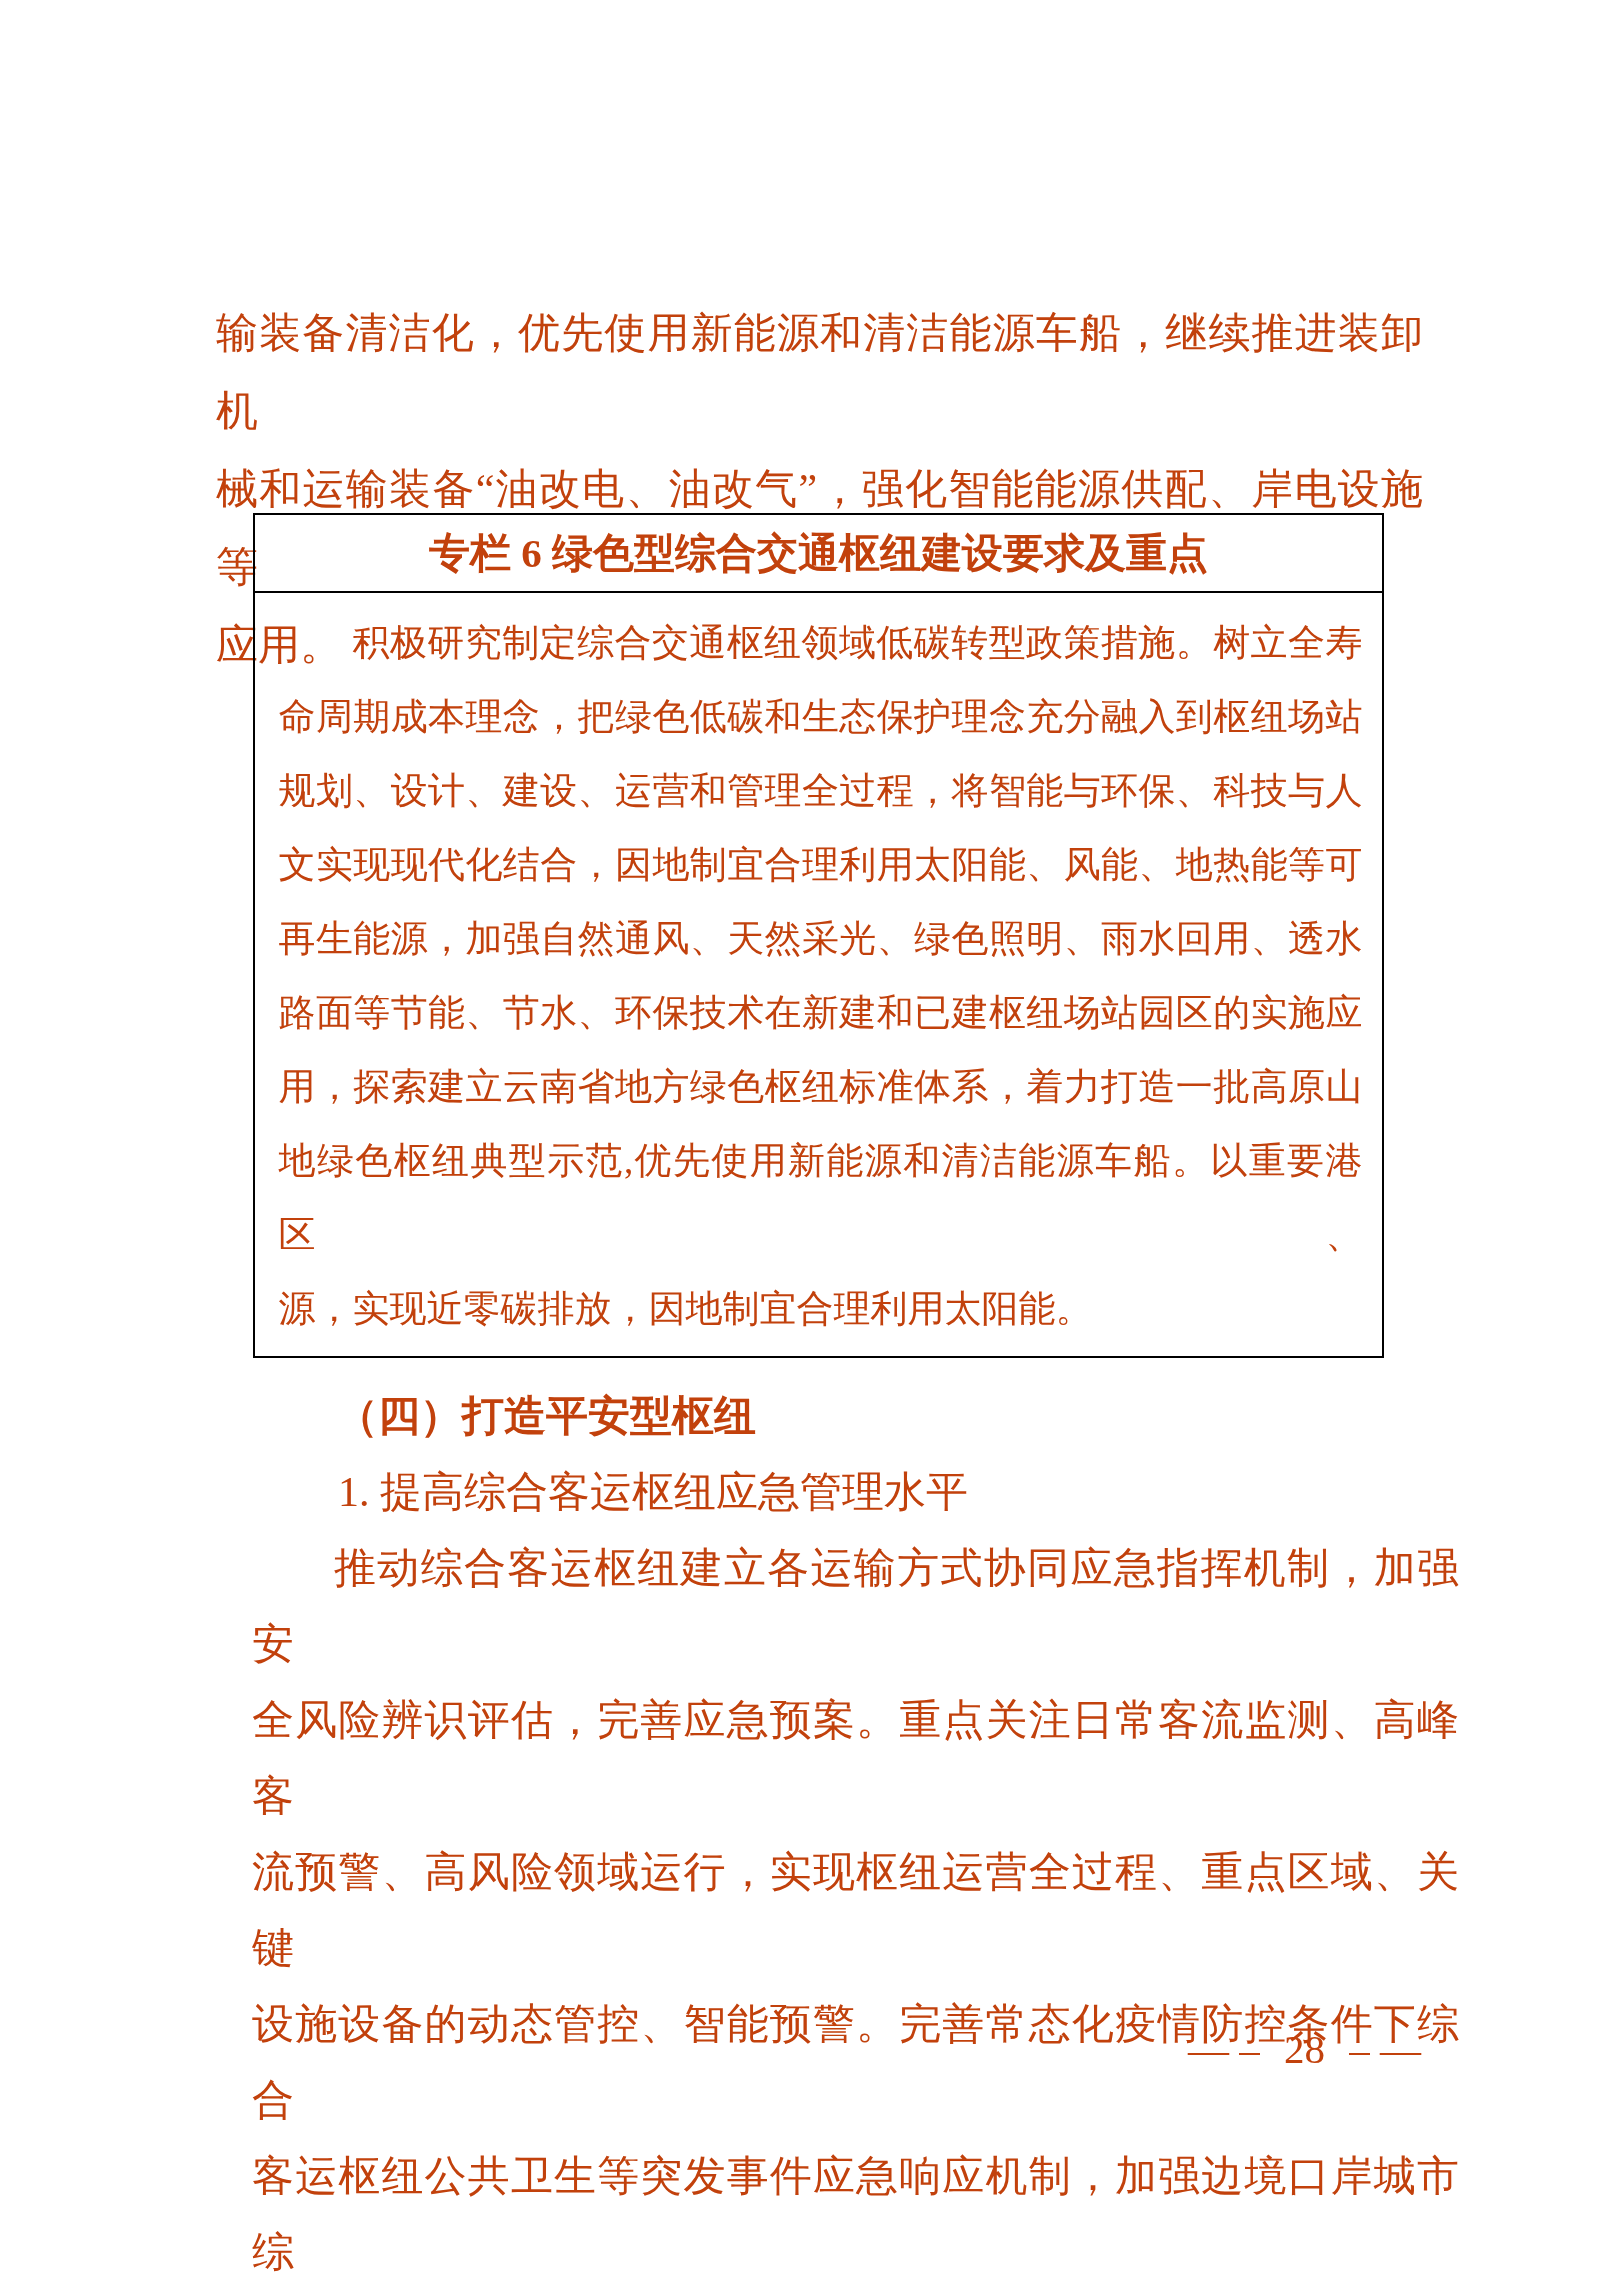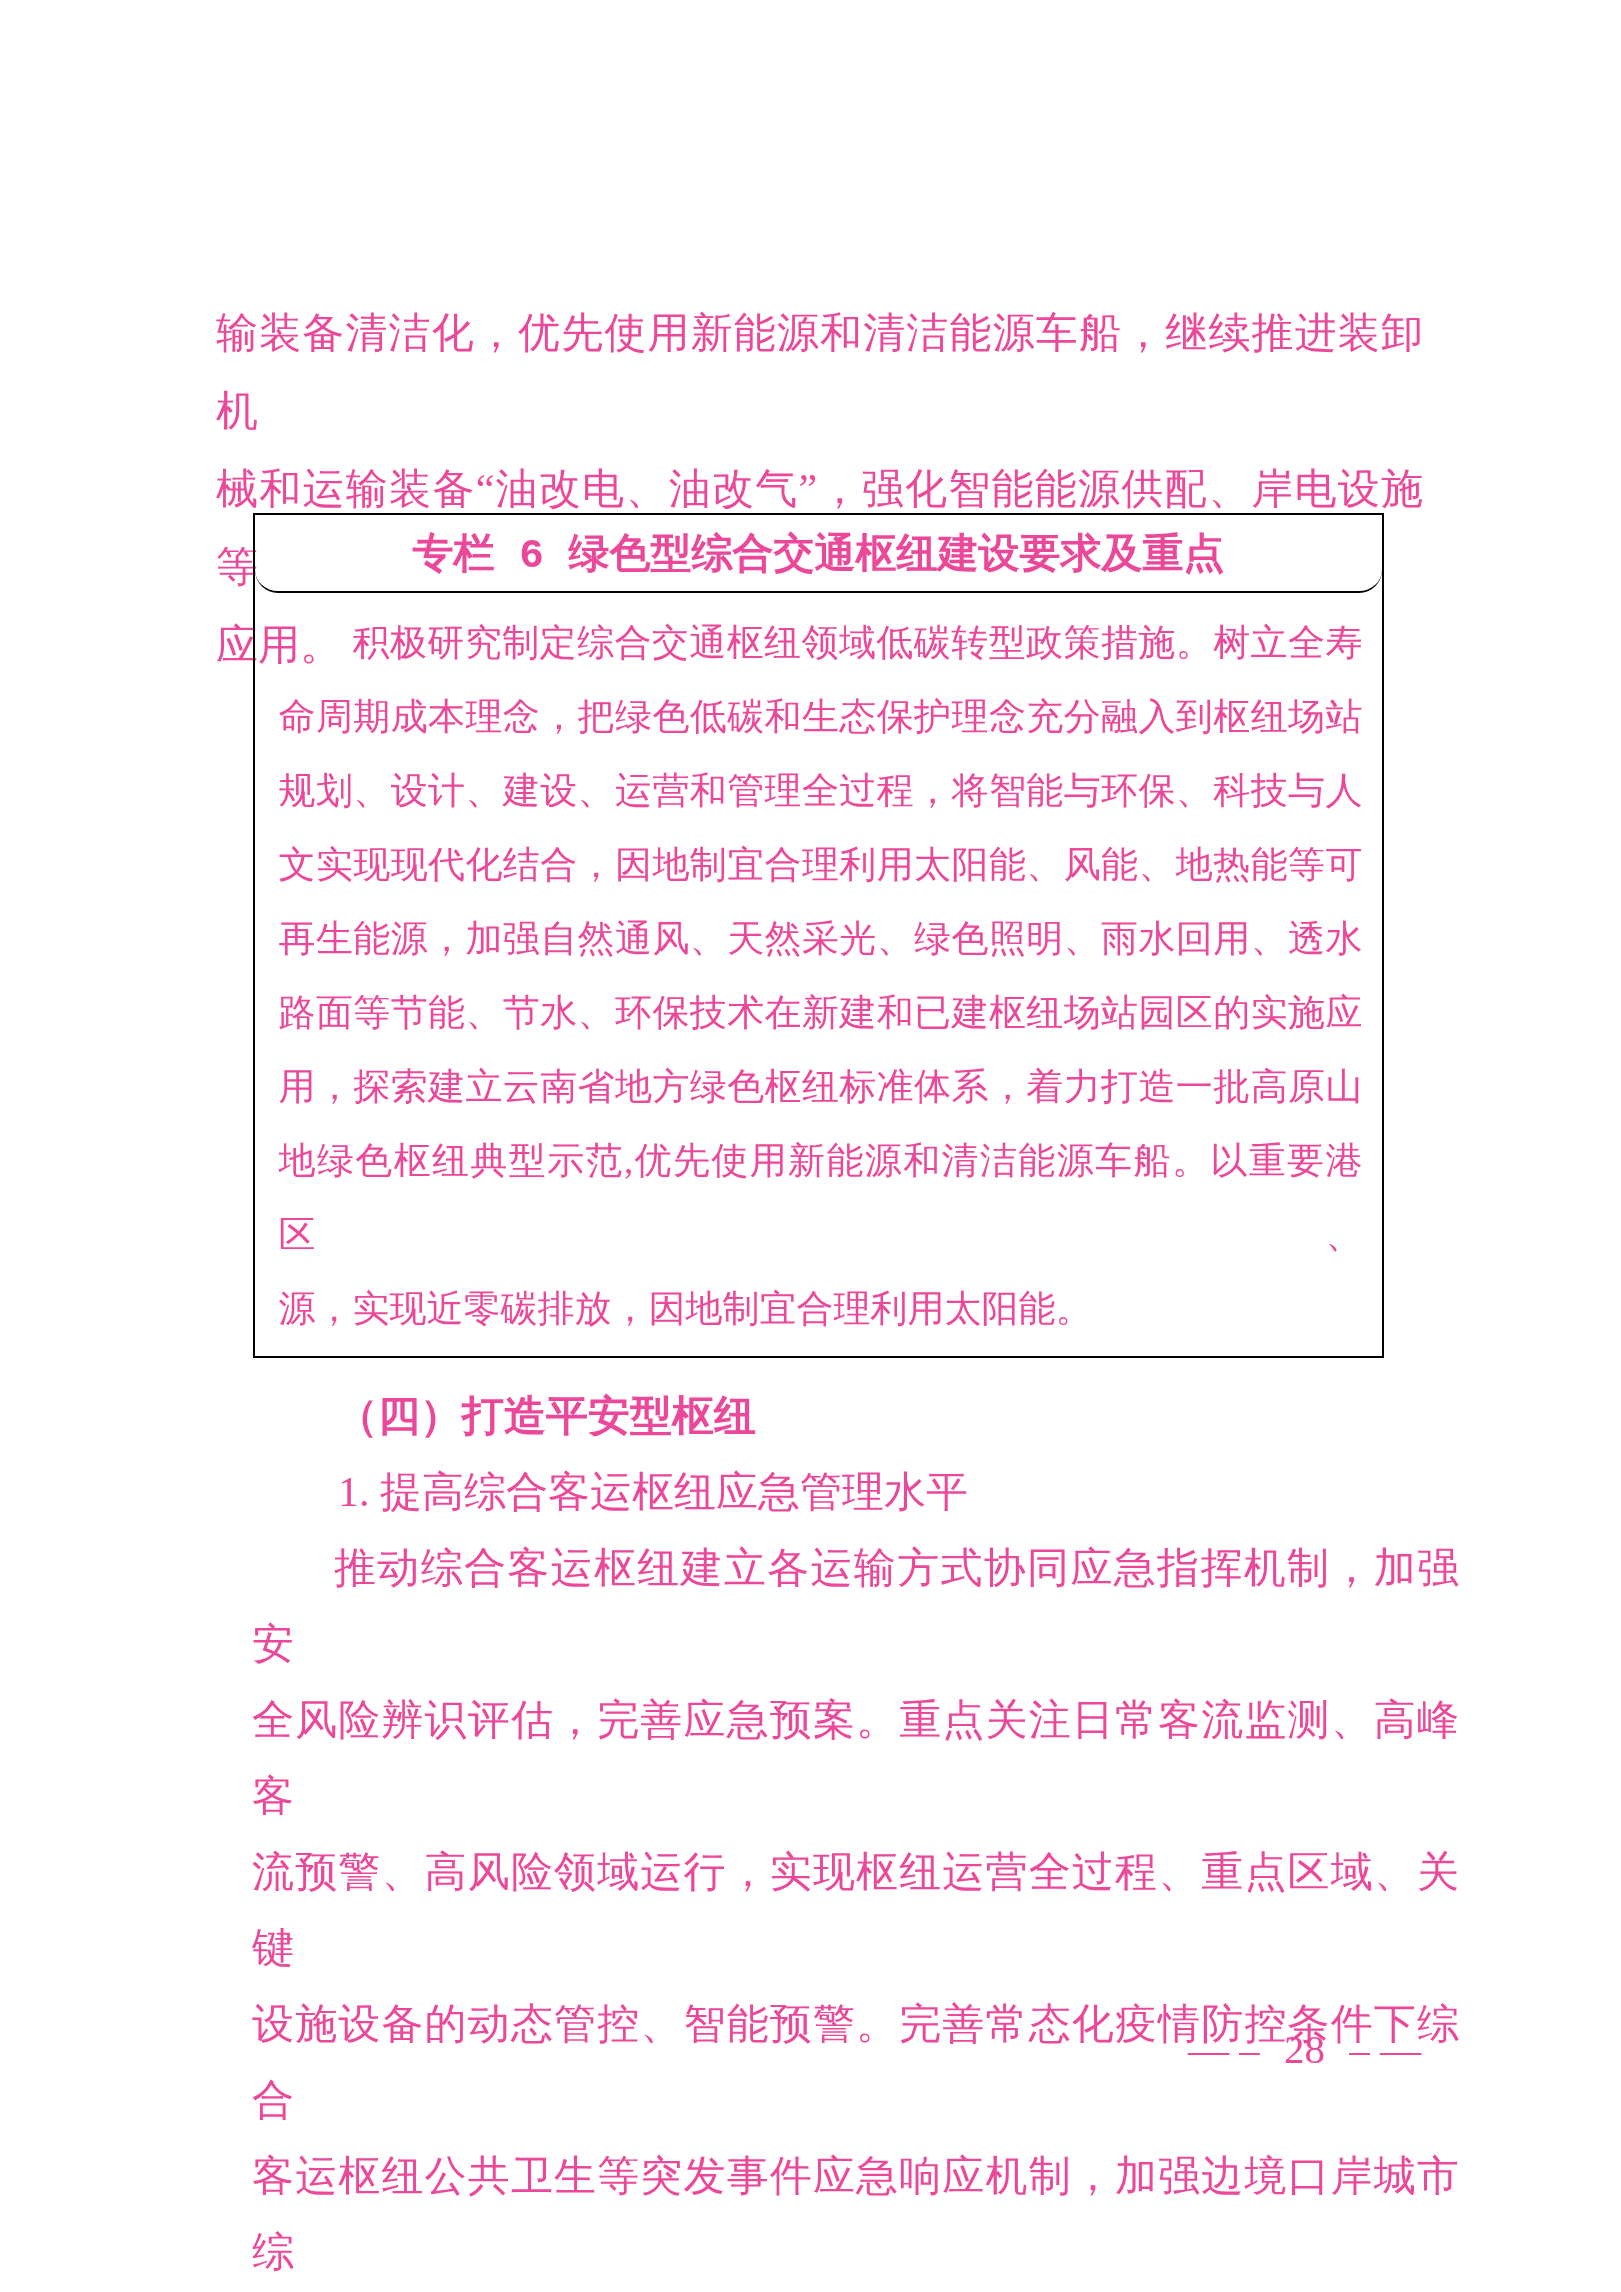--- a/index.html
+++ b/index.html
@@ -5,21 +5,21 @@
   html, body {
     margin: 0;
     padding: 0;
     background: #ffffff;
   }
   .page {
     position: relative;
     width: 1621px;
     height: 2293px;
     background: #ffffff;
-    color: #ec4899;
+    color: #c2410c;
     font-family: "Liberation Serif", "DejaVu Serif", serif;
     overflow: hidden;
   }
   .line {
     font-size: 42px;
     line-height: 78px;
     text-align: justify;
     text-align-last: justify;
     text-justify: inter-character;
   }
@@ -43,24 +43,23 @@
     top: 513px;
     width: 1127px;
     border: 2px solid #000000;
   }
   .panel-title {
     height: 76px;
     border-bottom: 2px solid #000000;
     display: flex;
     align-items: center;
     justify-content: center;
-    font-family: Liberation Mono, monospace;
+    font-family: Liberation Serif, serif;
     font-weight: bold;
     font-size: 41px;
-    border-radius: 23px;
   }
   .panel-body {
     padding: 12.7px 19.6px 10.8px 23.5px;
   }
   .panel-body .line {
     font-size: 37px;
     line-height: 74px;
   }
   .panel-body .indent {
     text-indent: 74px;

